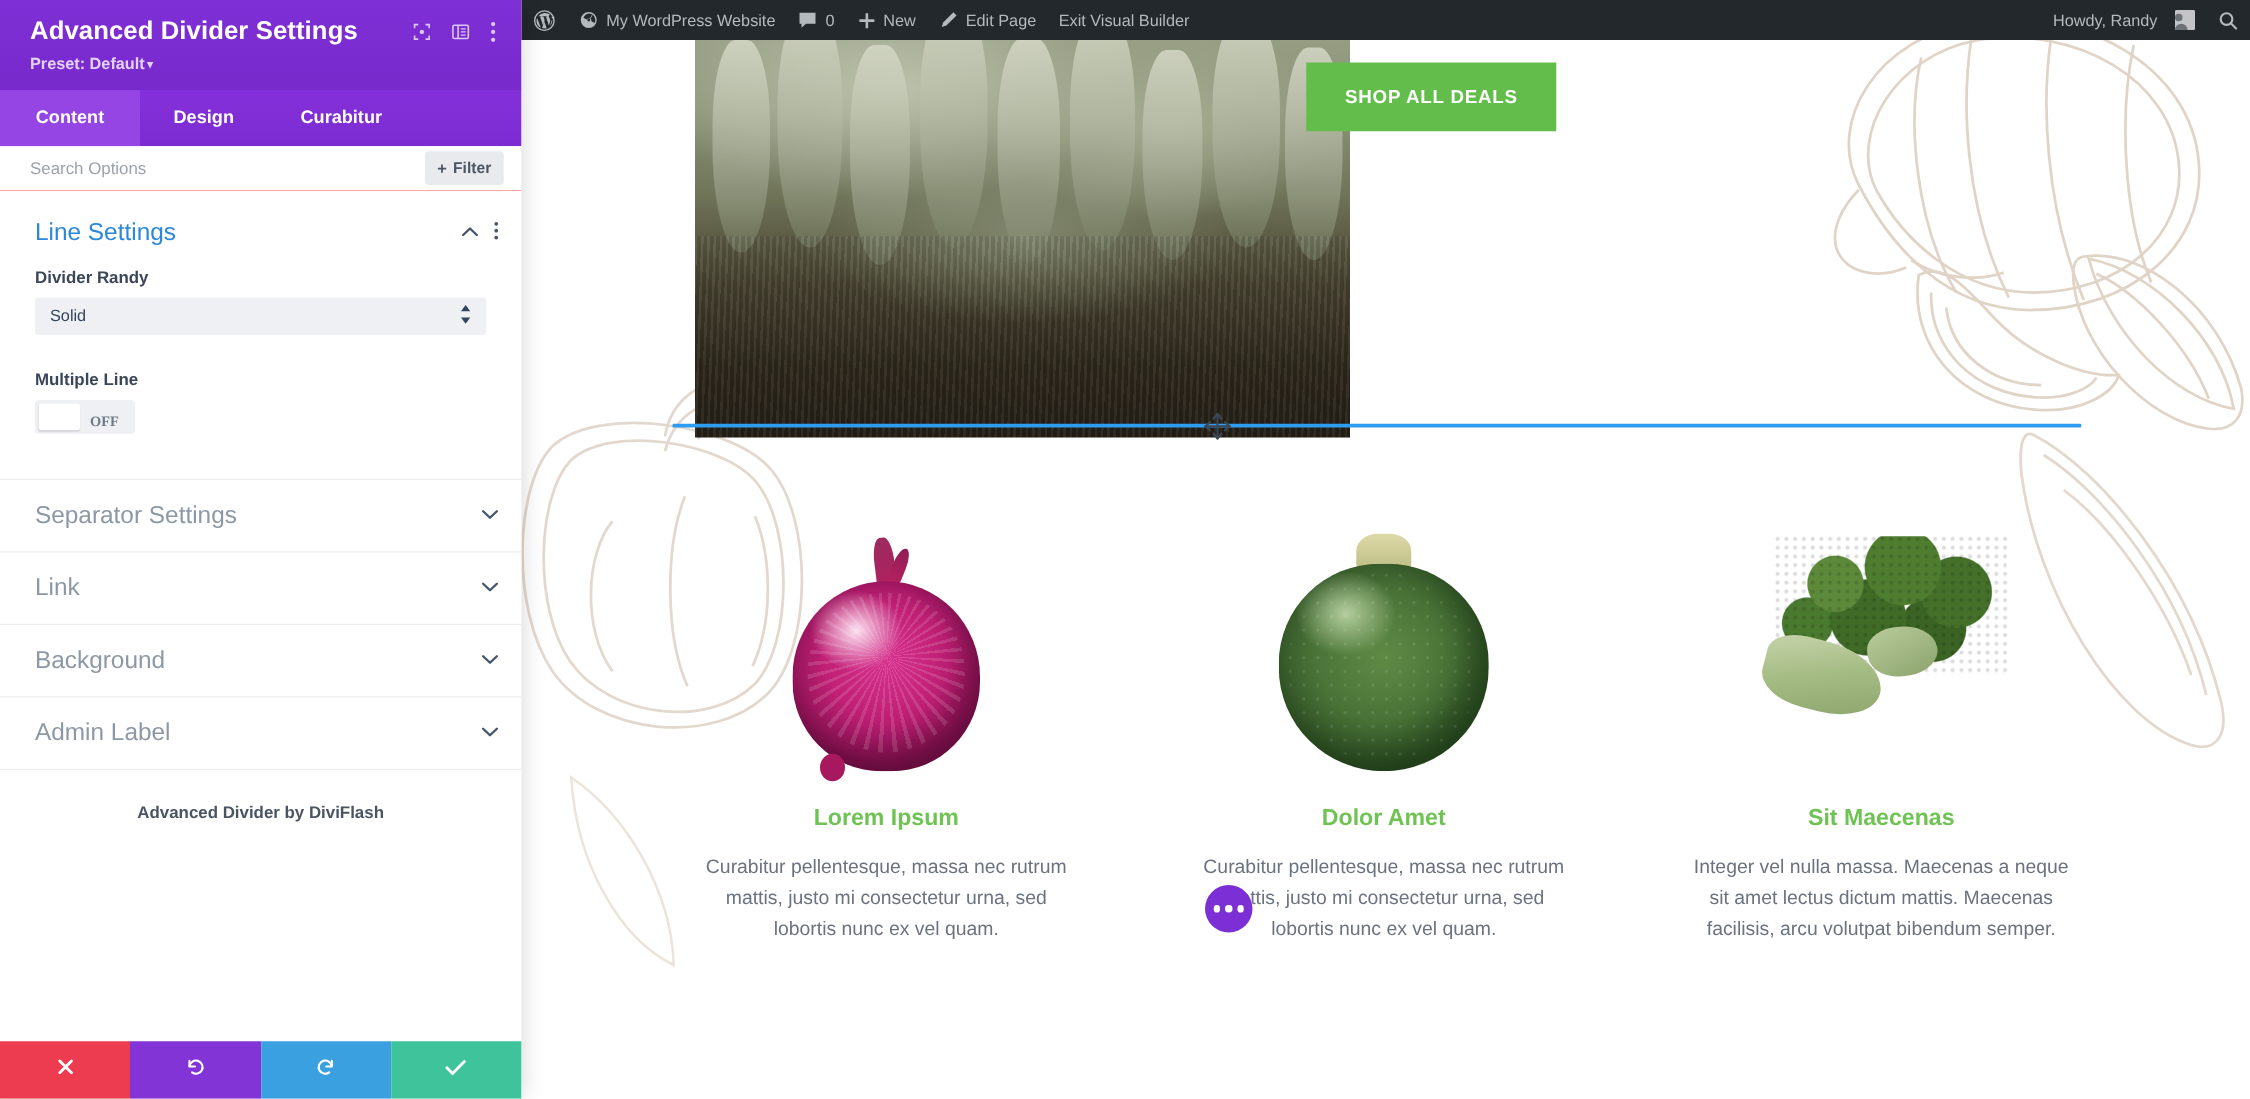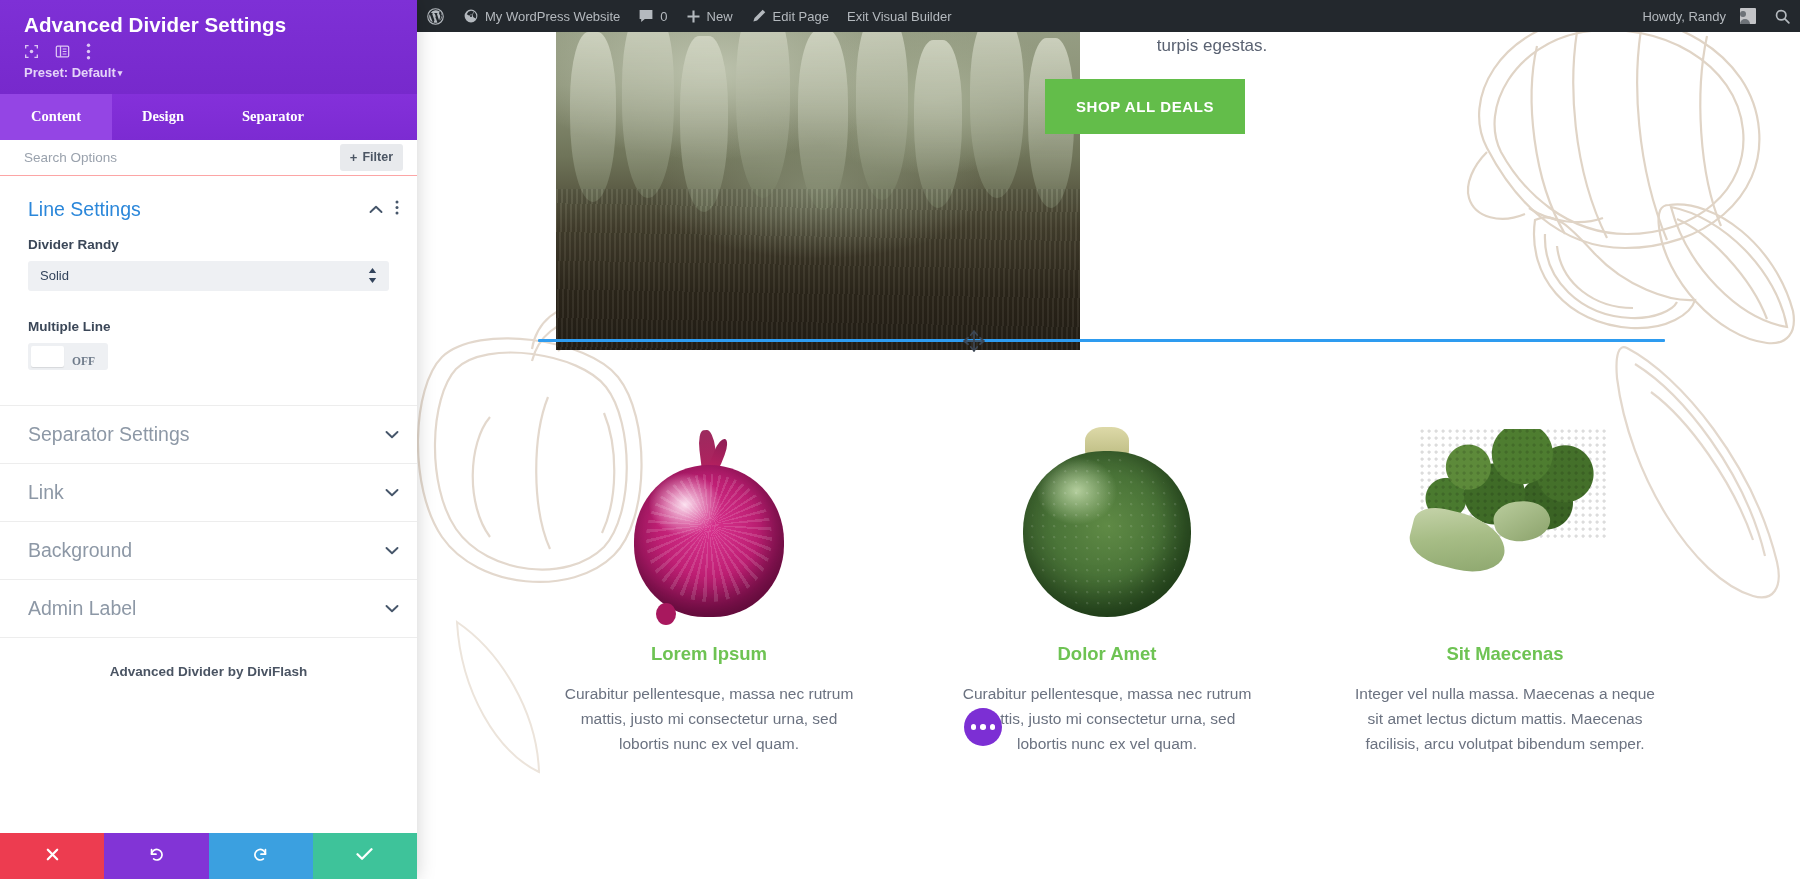--- a/index.html
+++ b/index.html
@@ -25,34 +25,33 @@
   .panel-header {
     background: #7a2fd1;
     background: linear-gradient(180deg,#7e30d6 0%,#7729cc 100%);
     padding: 12px 18px 14px 24px;
     position: relative;
   }
   .panel-title {
     color: #fff; font-size: 20.5px; font-weight: bold;
     letter-spacing: .1px; line-height: 1.25;
   }
-  .panel-title-row { display: flex; align-items: flex-start; justify-content: space-between; flex-direction: column; }
+  .panel-title-row { display: flex; align-items: flex-start; justify-content: space-between; }
   .panel-header-icons { display: flex; align-items: center; gap: 16px; padding-top: 5px; padding-right: 2px; }
   .hicon { color: #e6d5f7; opacity: .92; cursor: pointer; line-height: 1; }
   .hicon svg { display: block; }
   .panel-preset {
     color: #e4d3f8; font-size: 13px; font-weight: bold;
     margin-top: 5px; cursor: pointer;
   }
   .panel-preset .caret { font-size: 9px; margin-left: 2px; display:inline-block; transform: translateY(-1px); }
 
   .panel-tabs {
     display: flex; background: #8230d8;
     background: linear-gradient(180deg,#8430da 0%,#7c2bd2 100%);
-    font-family: Liberation Serif, serif;
   }
   .panel-tab {
     flex: 0 0 auto; padding: 14px 0 15px 0;
     width: 112px; text-align: center;
     color: #ffffff; font-size: 14.5px; font-weight: bold;
     cursor: pointer;
   }
   .panel-tab.active { background: #9445e4; }
   .panel-tab:nth-child(2) { width: 102px; }
   .panel-tab:nth-child(3) { width: 118px; }
@@ -413,21 +412,20 @@
       <div class="stalk" style="left:180px; top:10px;  width:54px; height:196px;"></div>
       <div class="stalk" style="left:242px; top:38px;  width:50px; height:180px;"></div>
       <div class="stalk" style="left:300px; top:20px;  width:52px; height:188px;"></div>
       <div class="stalk" style="left:358px; top:48px;  width:48px; height:168px;"></div>
       <div class="stalk" style="left:414px; top:22px;  width:54px; height:184px;"></div>
       <div class="stalk" style="left:472px; top:46px;  width:46px; height:170px;"></div>
       <div class="grain"></div>
     </div>
 
     <div class="hero-copy">
-      <div class="hero-text">turpis egestas.</div>
       <button class="cta-btn">SHOP ALL DEALS</button>
     </div>
 
     <div id="divider-row">
       <div id="divider-line"></div>
       <div id="divider-handle">
         <svg width="26" height="26" viewBox="0 0 24 24" fill="none" stroke="#3d4754" stroke-width="1.6" stroke-linecap="round" stroke-linejoin="round">
           <path d="M12 3 L12 21 M3 12 L21 12"></path>
           <path d="M12 3 L9 6.5 M12 3 L15 6.5"></path>
           <path d="M12 21 L9 17.5 M12 21 L15 17.5"></path>
@@ -564,21 +562,21 @@
         </div>
       </div>
       <div class="panel-preset">
         <span>Preset: Default</span><span class="caret">▾</span>
       </div>
     </div>
 
     <div class="panel-tabs">
       <div class="panel-tab active">Content</div>
       <div class="panel-tab">Design</div>
-      <div class="panel-tab">Separator</div>
+      <div class="panel-tab">Curabitur</div>
     </div>
 
     <div class="panel-search">
       <input type="text" placeholder="Search Options" style="">
       <button class="filter-btn">
         <span class="plus">+</span>
         <span>Filter</span>
       </button>
     </div>
 

